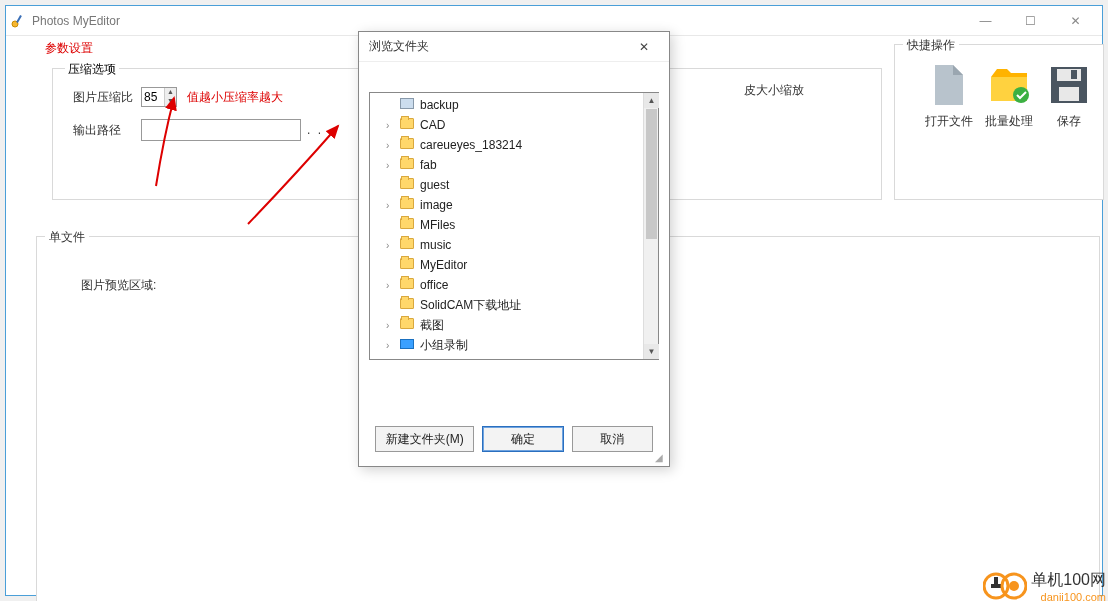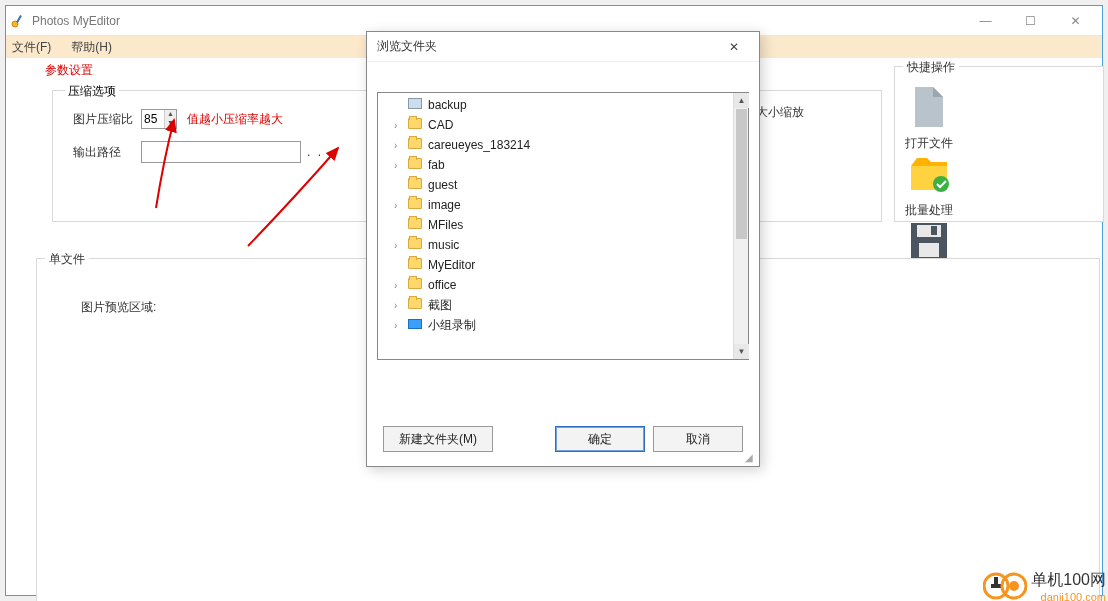--- a/index.html
+++ b/index.html
@@ -34,30 +34,30 @@
 .spin .arrows { width:12px; display:flex; flex-direction:column; border-left:1px solid #ccc;}
 .spin .arrows div{ height:9px; font-size:7px; line-height:7px; text-align:center; color:#555; background:#eee;}
 .hint-red { color: #d00; margin-left: 10px; }
 .path-input { width: 160px; height: 22px; border:1px solid #999; background:#fff; }
 .dots { margin-left: 6px; color:#333; letter-spacing:2px; }
 
 
 .arrow-svg { position:absolute; pointer-events:none; }
 
 .group-quick { left: 868px; top: 8px; width: 210px; height: 156px; }
-.quick-icons { display:flex; justify-content:flex-end; padding: 18px 4px 0; flex-direction: column; }
+.quick-icons { display:flex; justify-content:flex-end; padding: 18px 4px 0; }
 .quick-item { display:flex; flex-direction:column; align-items:center; width:60px; }
 .quick-item .ic { width:44px; height:44px; display:flex; align-items:center; justify-content:center; }
 .quick-item .txt { margin-top:6px; color:#333; }
 
 .group-single { left: 10px; top: 200px; width: 1064px; height: 375px; }
 .preview-label { position:absolute; left:44px; top:40px; color:#333; }
 
 
-.dialog { position:absolute; left:366px; top:31px; width:394px; height:436px; background:#fff; border:1px solid #888; box-shadow: 3px 3px 12px rgba(0,0,0,0.18); z-index:10;}
+.dialog { position:absolute; left:358px; top:31px; width:312px; height:436px; background:#fff; border:1px solid #888; box-shadow: 3px 3px 12px rgba(0,0,0,0.18); z-index:10;}
 .dialog-title { height:30px; display:flex; align-items:center; padding:0 10px; border-bottom:1px solid #eee;}
 .dialog-title span { flex:1; color:#333; font-size:12px;}
 .dlg-close { width:30px; height:28px; display:flex; align-items:center; justify-content:center; color:#444;}
 .tree-wrap { margin: 30px 10px 10px 10px; height: 268px; border:1px solid #888; position:relative; background:#fff;}
 .tree { position:absolute; left:0; top:0; right:15px; bottom:0; overflow:hidden; padding:2px 0;}
 .tree-row { height:20px; display:flex; align-items:center; padding-left:16px; }
 .tree-row .exp { width:14px; color:#888; font-size:10px;}
 .tree-row .fld { width:16px; height:14px; margin-right:4px; display:inline-block;}
 .tree-row .name { color:#222; }
 .scrollbar { position:absolute; right:0; top:0; width:15px; bottom:0; background:#f0f0f0; border-left:1px solid #ddd;}
@@ -97,24 +97,20 @@
         </svg>
     </span>
     <span class="titlebar-title">Photos MyEditor</span>
     <div class="win-controls">
       <div class="win-btn">—</div>
       <div class="win-btn">☐</div>
       <div class="win-btn close">✕</div>
     </div>
   </div>
 
-  <div class="menubar">
-    <span>文件(F)</span>
-    <span>帮助(H)</span>
-  </div>
 
   <div class="content">
 
     <div class="section-red">参数设置</div>
 
     <div class="group group-compress">
       <div class="inner-title">压缩选项</div>
       <div class="row row-ratio">
         <span class="label">图片压缩比</span>
         <div class="spin">
@@ -248,20 +244,25 @@
           <span class="exp"></span>
           <span class="fld"><span class="folder-icon"></span></span>
           <span class="name">MyEditor</span>
         </div>
         <div class="tree-row">
           <span class="exp">›</span>
           <span class="fld"><span class="folder-icon"></span></span>
           <span class="name">office</span>
         </div>
         <div class="tree-row">
+          <span class="exp"></span>
+          <span class="fld"><span class="folder-icon"></span></span>
+          <span class="name">SolidCAM下载地址</span>
+        </div>
+        <div class="tree-row">
           <span class="exp">›</span>
           <span class="fld"><span class="folder-icon"></span></span>
           <span class="name">截图</span>
         </div>
         <div class="tree-row">
           <span class="exp">›</span>
           <span class="fld"><span class="monitor-icon"></span></span>
           <span class="name">小组录制</span>
         </div>
       </div>

